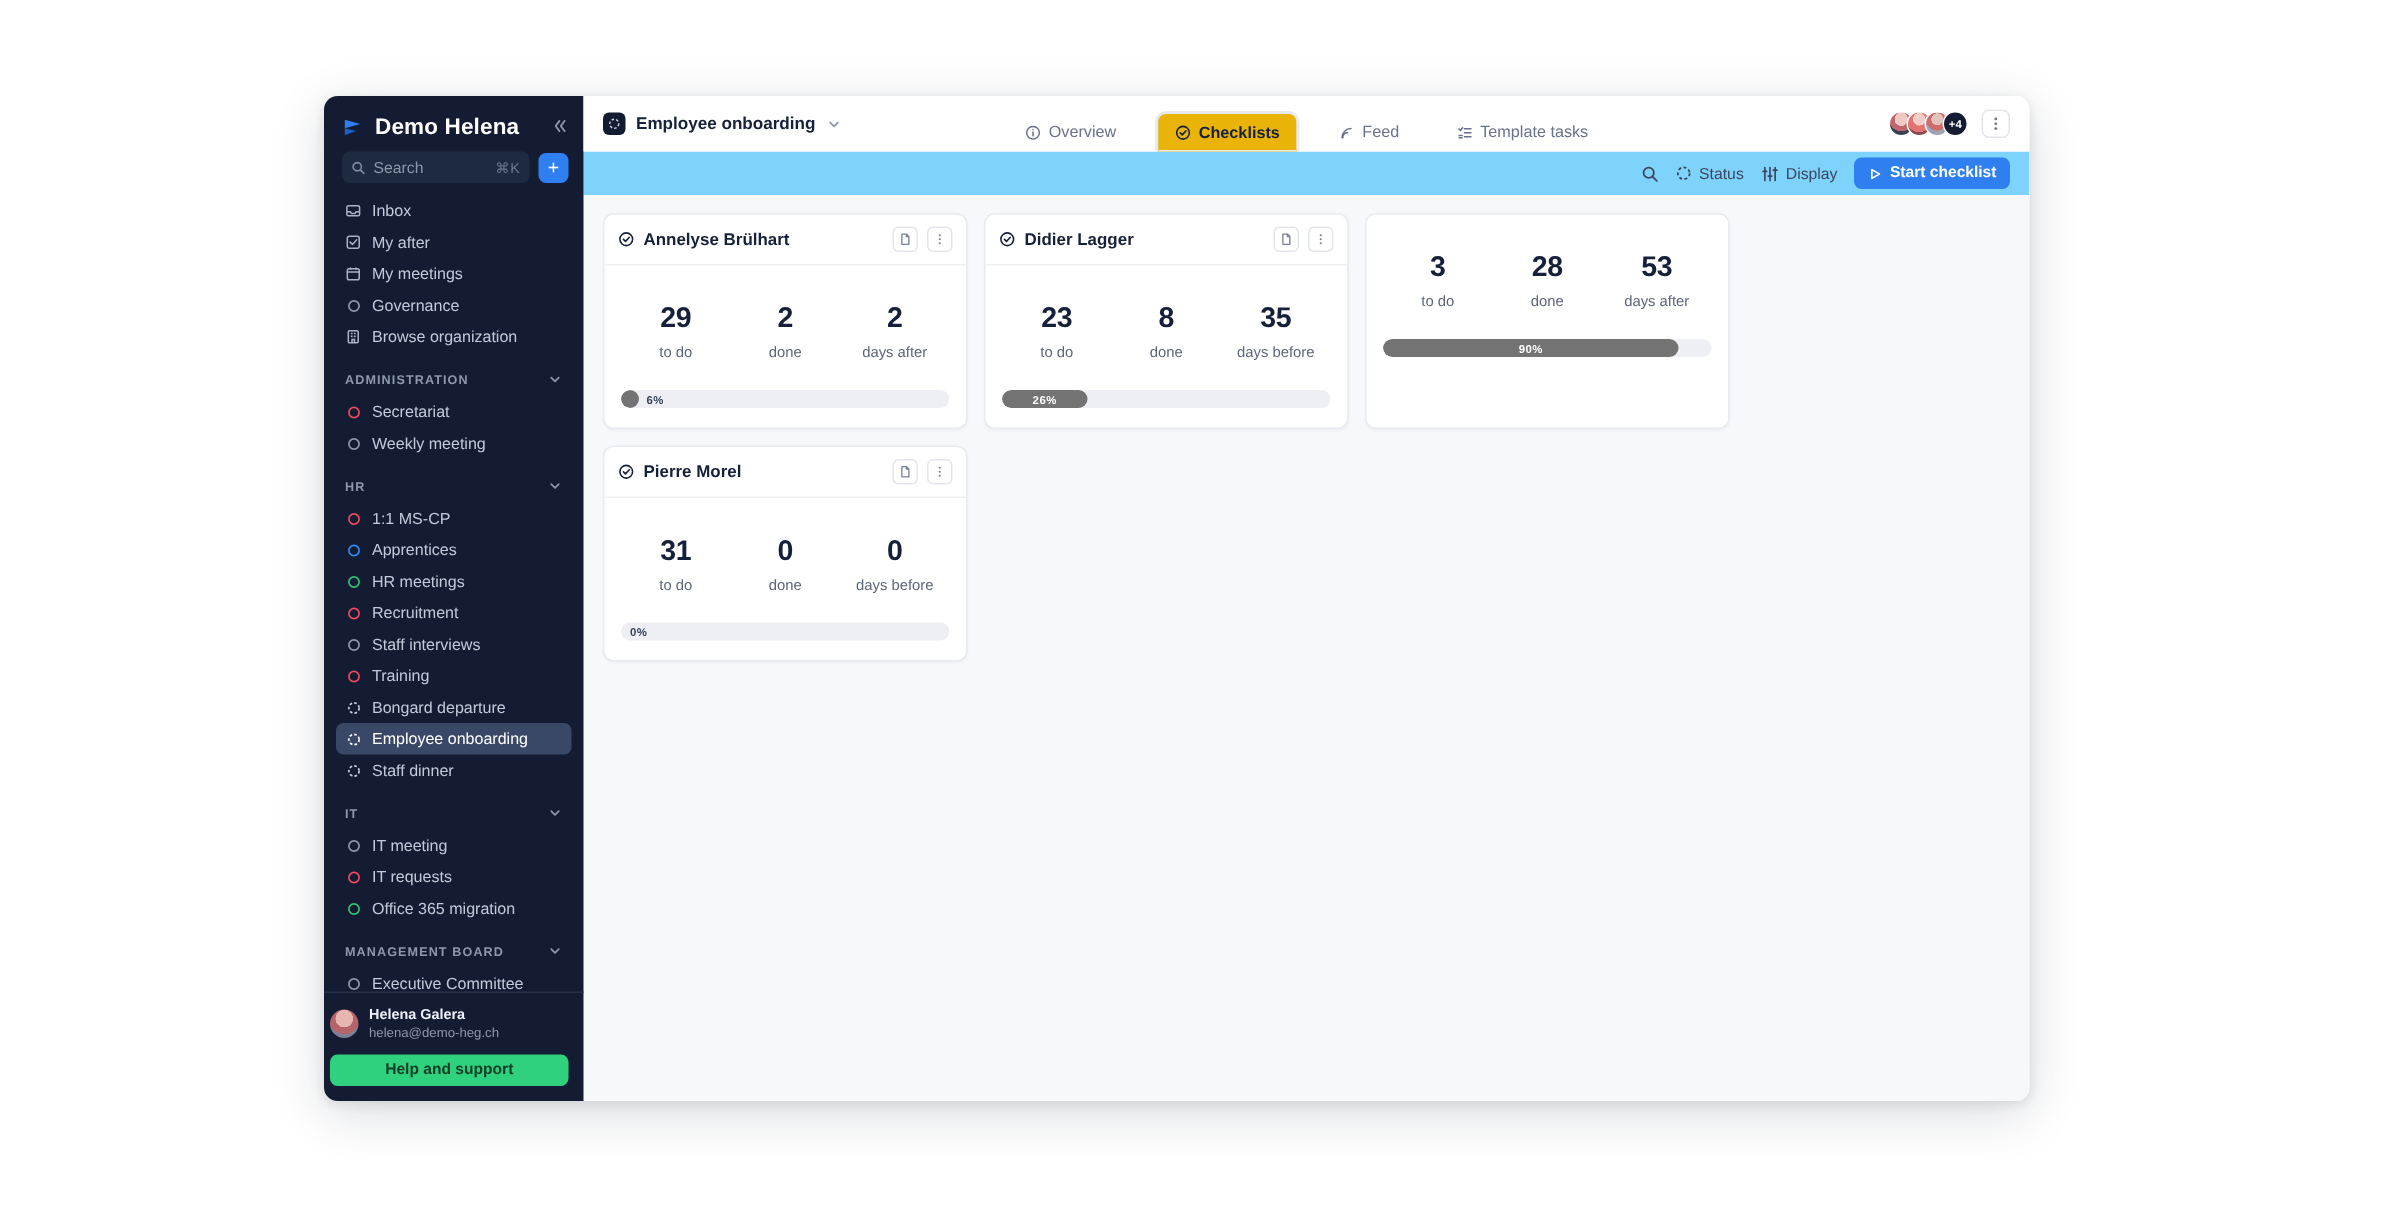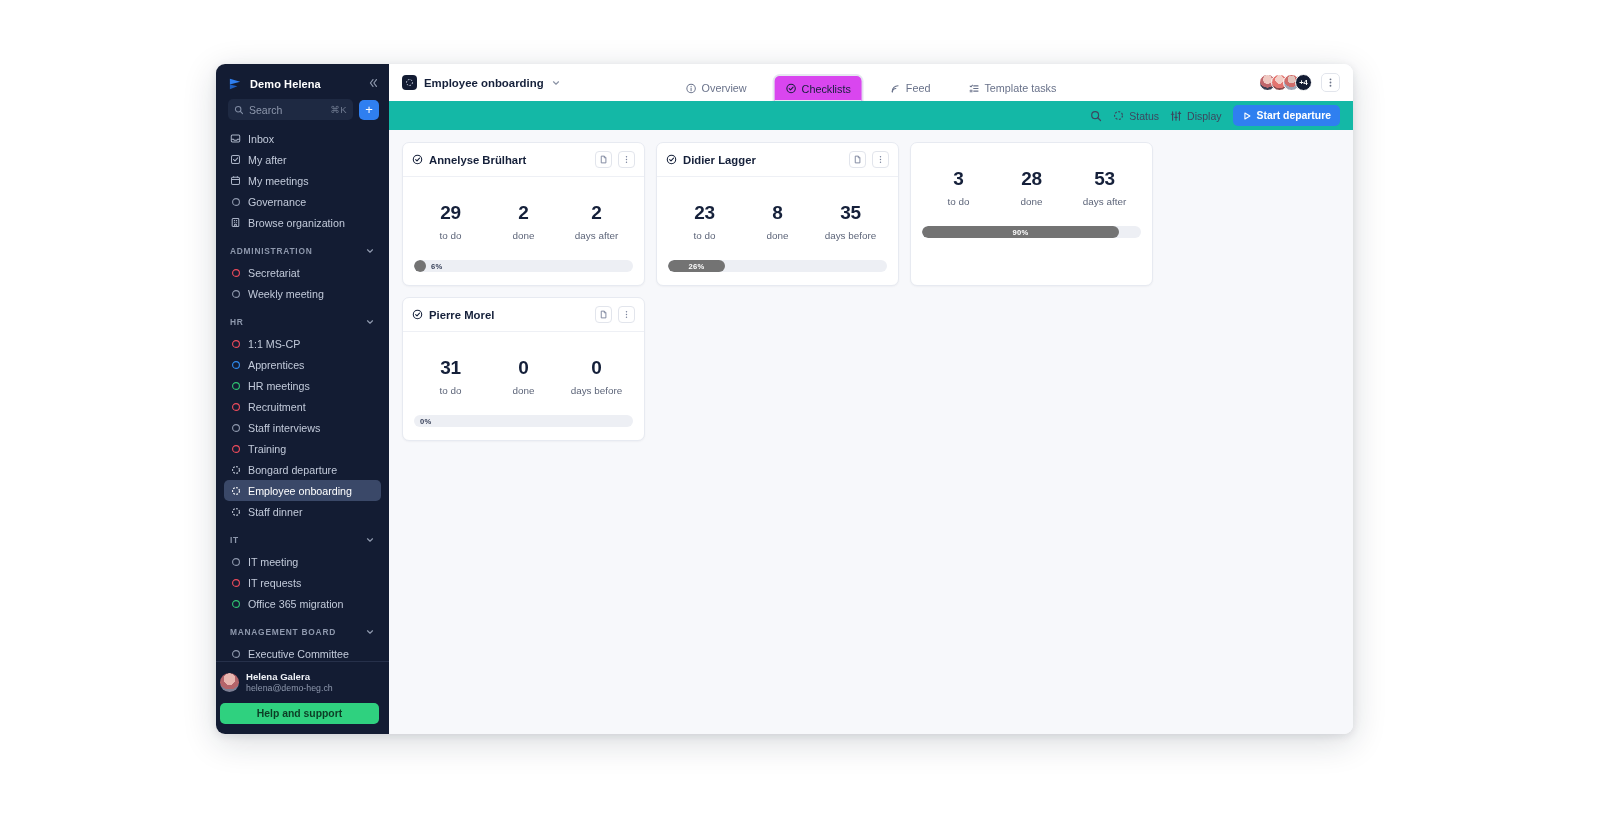--- a/index.html
+++ b/index.html
@@ -30,21 +30,21 @@
     flex-shrink: 0;
     position: relative;
   }
   .sb-top {
     display: flex; align-items: center;
     padding: 12px 10px 8px 12px;
     gap: 7px;
   }
   .logo-mark { width: 15px; height: 15px; flex-shrink: 0; }
   .ws-name {
-    font-size: 11px; font-weight: 700; color: #ffffff;
+    font-size: 15px; font-weight: 700; color: #ffffff;
     letter-spacing: .1px; flex: 1; white-space: nowrap;
   }
   .collapse-icon { color: #8e98ad; font-size: 12px; line-height: 1; cursor: pointer; }
 
   .sb-search-row {
     display: flex; align-items: center; gap: 6px;
     padding: 0 10px 0 12px; margin-bottom: 8px;
   }
   .search-box {
     flex: 1; height: 21px;
@@ -116,21 +116,21 @@
   }
   .crumb-title { font-size: 11.4px; font-weight: 700; color: #15203a; }
   .crumb .chev { color: #8b93a5; display: flex; }
 
   .tabs { position: absolute; left: 50%; transform: translateX(-50%); display: flex; align-items: flex-end; height: 100%; gap: 16px; }
   .tab {
     display: flex; align-items: center; gap: 5px;
     height: 26px; padding: 0 11px; border-radius: 6px 6px 0 0;
     font-size: 10.8px; color: #69728a; cursor: pointer; white-space: nowrap;
   }
-  .tab.active { color: #15203a; font-weight: 400; background: #d946ef; box-shadow: 0 -1px 0 #e6e9f0 inset, 1px 0 0 #e6e9f0, -1px 0 0 #e6e9f0, 0 -1px 0 #e6e9f0; border: 1px solid #e6e9f0; border-bottom: none; }
+  .tab.active { color: #15203a; font-weight: 700; background: #eab308; box-shadow: 0 -1px 0 #e6e9f0 inset, 1px 0 0 #e6e9f0, -1px 0 0 #e6e9f0, 0 -1px 0 #e6e9f0; border: 1px solid #e6e9f0; border-bottom: none; }
   .tab .ic { display: flex; }
 
   .top-right { margin-left: auto; display: flex; align-items: center; gap: 9px; }
   .avatar-stack { display: flex; align-items: center; }
   .av {
     width: 17px; height: 17px; border-radius: 50%;
     border: 1.5px solid #fff; margin-left: -5px; flex-shrink: 0;
   }
   .av:first-child { margin-left: 0; }
   .av1 { background: radial-gradient(circle at 50% 30%, #f0c9c2 0 34%, #c0666b 35% 62%, #3b3f52 63% 100%); }
@@ -144,21 +144,21 @@
   }
   .icon-btn-sq {
     width: 19px; height: 19px; border: 1px solid #e2e5ec; border-radius: 5px;
     background: #fff; display: flex; align-items: center; justify-content: center;
     cursor: pointer; color: #6c7roz;
     color: #6c7489;
   }
 
   .subbar {
     height: 29px; display: flex; align-items: center; justify-content: flex-end;
-    gap: 11px; padding: 0 13px; background: #14b8a6; flex-shrink: 0;
+    gap: 11px; padding: 0 13px; background: #7dd3fc; flex-shrink: 0;
   }
   .sb-act { display: flex; align-items: center; gap: 5px; font-size: 10.5px; color: #3c475f; cursor: pointer; }
   .start-btn {
     display: flex; align-items: center; gap: 5px;
     height: 21px; padding: 0 9px; border-radius: 5px;
     background: #2f7ff0; color: #fff;
     font-size: 10.4px; font-weight: 700; cursor: pointer;
   }
 
   .board { flex: 1; padding: 12px 13px; overflow: hidden; }
@@ -540,21 +540,21 @@
         <svg viewBox="0 0 14 14" width="12" height="12" fill="none" stroke="#3c475f" stroke-width="1.3" stroke-linecap="round">
             <path d="M3 2 V12 M7 2 V12 M11 2 V12"></path>
             <path d="M1.6 5 H4.4 M5.6 8.6 H8.4 M9.6 4 H12.4"></path>
           </svg>
         <span>Display</span>
       </span>
       <span class="start-btn">
         <svg viewBox="0 0 12 12" width="10" height="10" fill="none" stroke="#fff" stroke-width="1.3" stroke-linejoin="round">
             <path d="M3.5 2.5 L9.5 6 L3.5 9.5 Z"></path>
           </svg>
-        <span>Start departure</span>
+        <span>Start checklist</span>
       </span>
     </div>
 
     <div class="board">
       <div class="cards" id="cards-root">
           <div class="card">
             <div class="card-head">
               <span class="chk-ic">
                 <svg viewBox="0 0 13 13" width="11" height="11" fill="none" stroke="#15203a" stroke-width="1.25">
                   <circle cx="6.5" cy="6.5" r="5"></circle>

